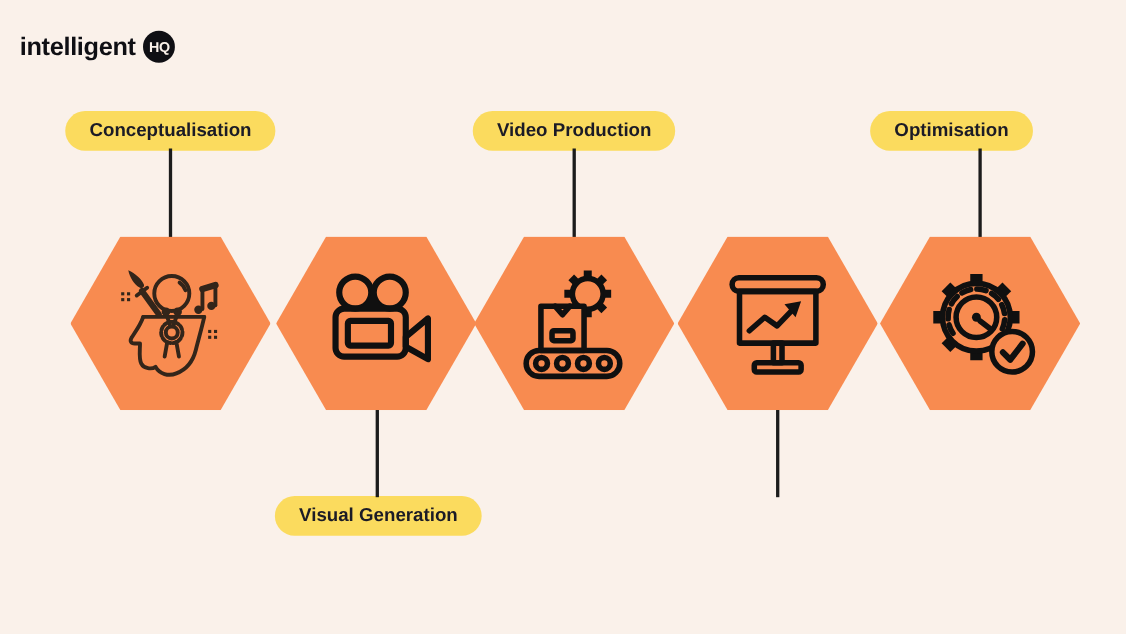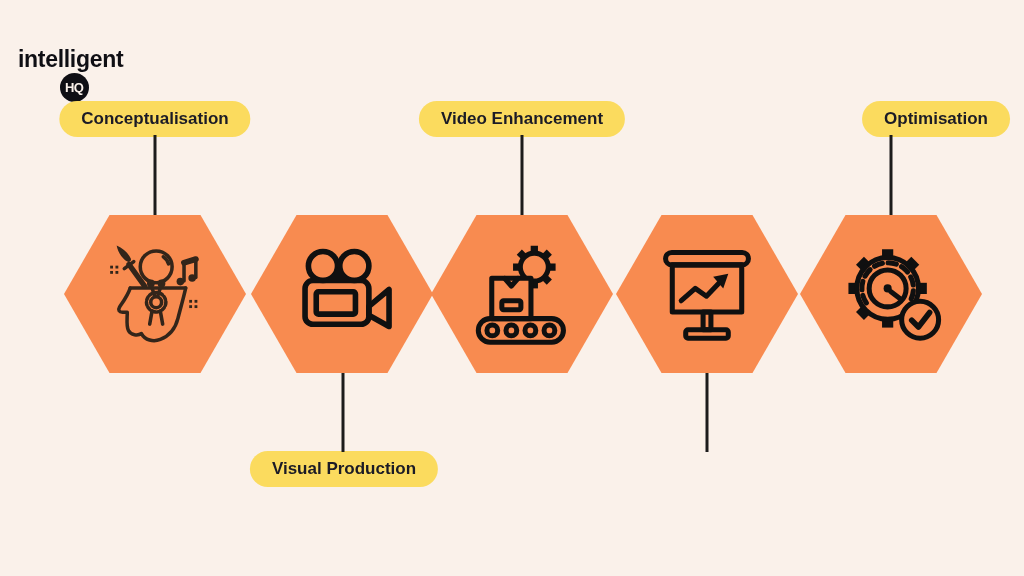--- a/index.html
+++ b/index.html
@@ -12,21 +12,21 @@
     --icon-stroke-alt:#33251a;
     --logo-ink:#0f0f14;
     --logo-badge-text:#faf1ea;
   }
   *{margin:0;padding:0;box-sizing:border-box;}
   html,body{width:1024px;height:576px;overflow:hidden;}
   body{background:var(--background);font-family:"Liberation Sans",sans-serif;}
   .canvas{position:relative;width:1024px;height:576px;background:var(--background);}
 
   
-  .logo{position:absolute;left:18px;top:46px;display:flex;align-items:center;flex-direction:column;}
+  .logo{position:absolute;left:18px;top:28px;display:flex;align-items:center;}
   .logo-text{font-size:23px;font-weight:bold;letter-spacing:-0.3px;color:var(--logo-ink);}
   .logo-badge{margin-left:7px;width:29px;height:29px;border-radius:50%;background:var(--logo-ink);
     color:var(--logo-badge-text);font-size:13px;font-weight:bold;display:flex;align-items:center;
     justify-content:center;letter-spacing:-0.5px;}
 
   
   .pill{position:absolute;height:36px;line-height:36px;padding:0 22px;border-radius:18px;
     background:var(--pill);color:var(--pill-text);font-size:17px;font-weight:bold;
     white-space:nowrap;transform:translateX(-50%);text-align:center;}
   .pill-top{top:101px;}
@@ -53,23 +53,23 @@
 <body>
 
 <div class="canvas">
 
   <div class="logo">
     <span class="logo-text">intelligent</span>
     <span class="logo-badge">HQ</span>
   </div>
 
   <div class="pill pill-top" style="left:155px">Conceptualisation</div>
-  <div class="pill pill-bottom" style="left:344px">Visual Production</div>
-  <div class="pill pill-top" style="left:522px">Video Enhancement</div>
-  <div class="pill pill-top" style="left:936px">Optimisation</div>
+  <div class="pill pill-bottom" style="left:344px">Visual Generation</div>
+  <div class="pill pill-top" style="left:522px">Video Production</div>
+  <div class="pill pill-top" style="left:865px">Optimisation</div>
 
   <div class="connector connector-top" style="left:155px"></div>
   <div class="connector connector-bottom" style="left:343px"></div>
   <div class="connector connector-top" style="left:522px"></div>
   <div class="connector connector-bottom" style="left:707px"></div>
   <div class="connector connector-top" style="left:891px"></div>
 
   <div class="hex" style="left:64px">
     <svg width="118" height="118" viewBox="0 0 100 100" fill="none" stroke-width="3" stroke-linecap="round" stroke-linejoin="round">
       <g class="ic-alt">

